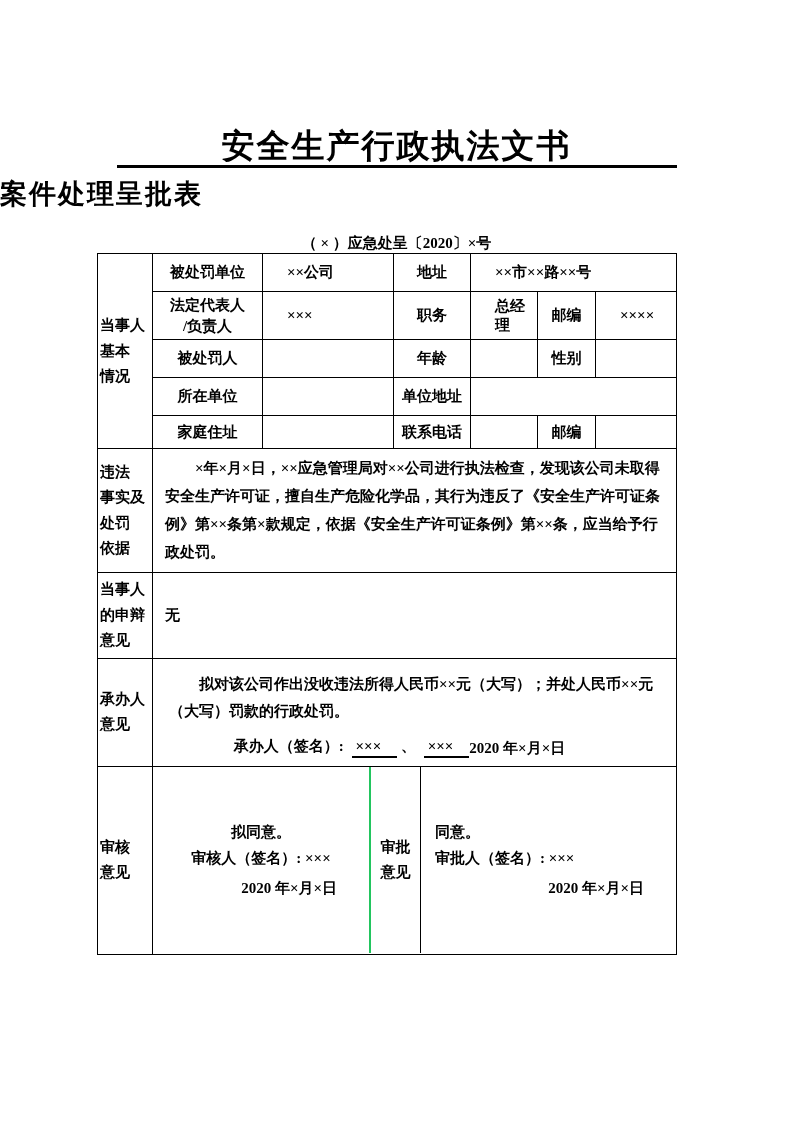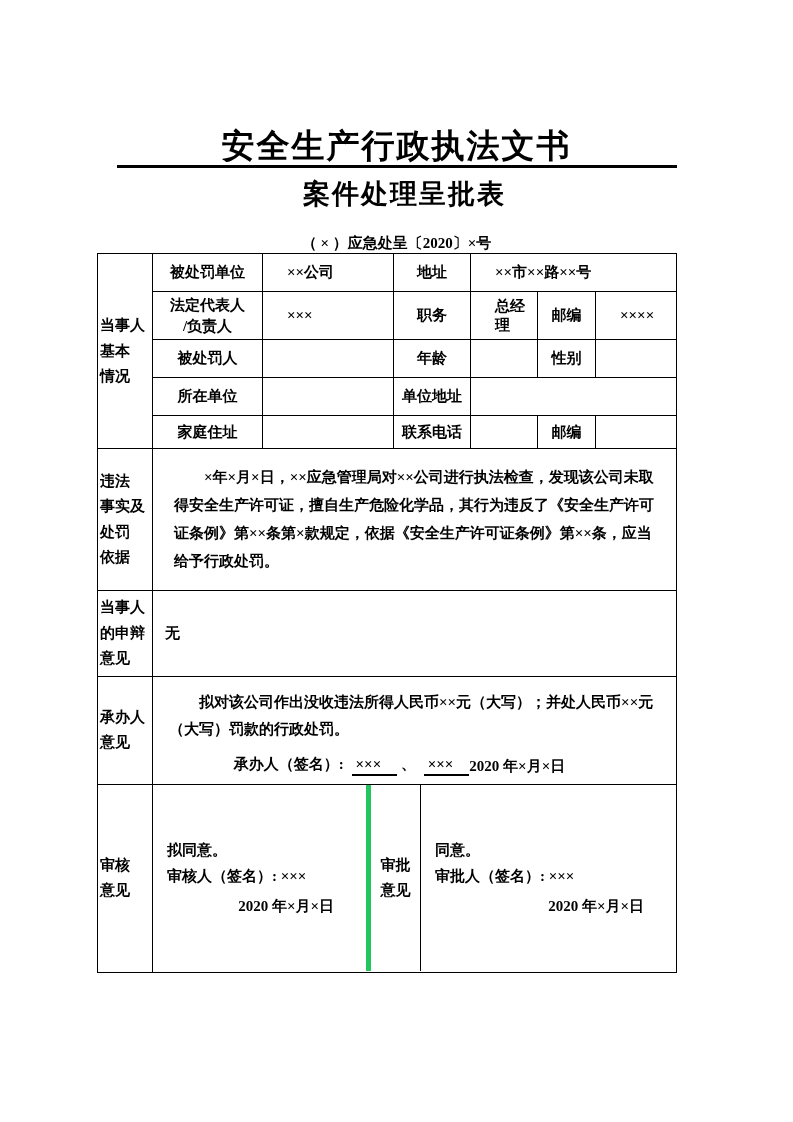--- a/index.html
+++ b/index.html
@@ -22,26 +22,25 @@
     text-align: center;
     padding-bottom: 1px;
   }
   .main-title {
     font-size: 33px;
     font-weight: bold;
     letter-spacing: 2px;
     line-height: 1.1;
   }
   .sub-title {
-    text-align: center;
+    text-align: left;
     font-size: 27px;
     font-weight: bold;
     letter-spacing: 2px;
     margin-top: 8px;
-    padding-left: 16px;
   }
   .doc-number {
     text-align: center;
     font-size: 15px;
     font-weight: bold;
     margin-top: 22px;
   }
   .case-line {
     width: 579px;
     margin: 36px 0 5px 97px;
@@ -70,40 +69,40 @@
     line-height: 1.7;
     padding: 4px 2px;
   }
   .flabel { text-align: center; white-space: pre-line; line-height: 1.4; }
   .fvalue { text-align: left; padding-left: 24px; }
   .r1 { height: 38px; } .r2 { height: 48px; } .r3 { height: 38px; }
   .r4 { height: 38px; } .r5 { height: 33px; }
   .r6 { height: 112px; } .r7 { height: 72px; } .r8 { height: 98px; }
   .r9 { height: 188px; }
   .facts-cell { padding: 6px 12px; vertical-align: middle; }
-  .facts-cell p { margin: 9px; text-indent: 2em; line-height: 1.85; }
+  .facts-cell p { margin: 0; text-indent: 2em; line-height: 1.85; }
   .defense-cell { padding-left: 12px; }
   .handler-cell { padding: 8px 12px; vertical-align: top; }
   .handler-cell p { margin: 4px; text-indent: 2em; line-height: 1.8; }
   .sign-row {
     display: flex;
     justify-content: center;
     align-items: flex-end;
     margin-top: 12px;
     padding-right: 30px;
   }
   .sig-underline {
     display: inline-block;
     border-bottom: 2px solid #000;
     padding: 0 16px 1px 4px;
     margin-left: 4px;
   }
   .nopad { padding: 0; }
   .split { display: flex; height: 186px; align-items: stretch; }
-  .review-cell { width: 218px; border-right: 5px solid #22c55e; }
+  .review-cell { width: 218px; border-right: 2px solid #22c55e; text-align: center; }
   .split-label {
     width: 50px;
     border-right: 1px solid #000;
     display: flex;
     align-items: center;
     justify-content: center;
     text-align: center;
     white-space: pre-line;
     line-height: 1.7;
   }

